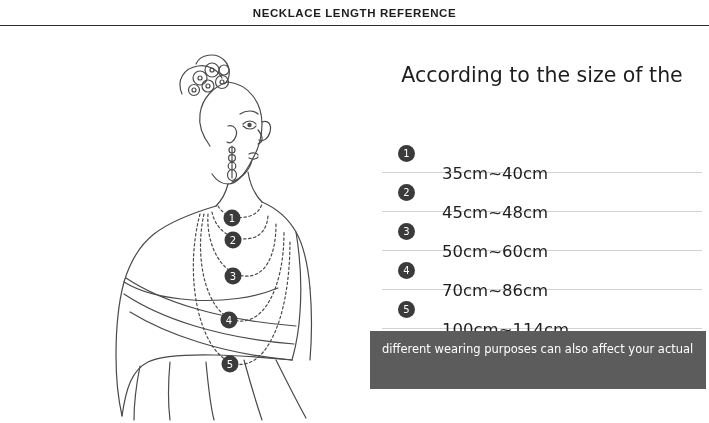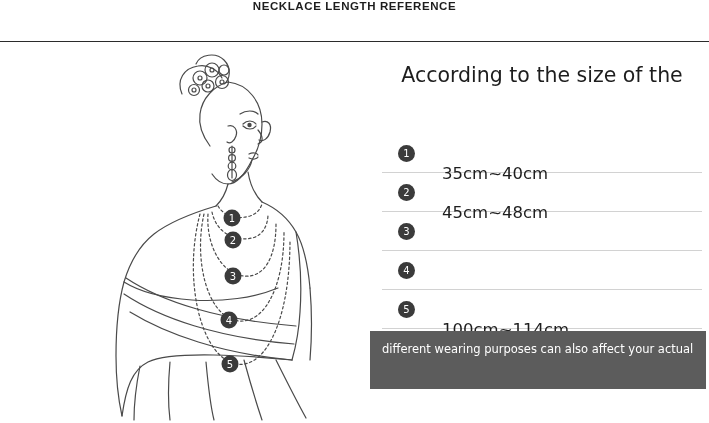--- a/index.html
+++ b/index.html
@@ -19,23 +19,24 @@
     height: 423px;
     background: #ffffff;
     box-sizing: border-box;
   }
   
   .header {
     position: absolute;
     top: 0;
     left: 0;
     width: 709px;
-    height: 42px;
+    height: 26px;
     border-bottom: 1px solid #2b2b2b;
     display: flex;
+    align-items: center;
     justify-content: center;
     box-sizing: border-box;
   }
   .header-title {
     font-size: 11.5px;
     font-weight: bold;
     letter-spacing: 0.6px;
     color: #1d1d1d;
   }
   
@@ -243,24 +244,26 @@
         <span class="row-label">35cm~40cm</span>
       </div>
 
       <div class="list-row">
         <span class="bullet">2</span>
         <span class="row-label">45cm~48cm</span>
       </div>
 
       <div class="list-row">
         <span class="bullet">3</span>
+        <span class="row-label">50cm~60cm</span>
       </div>
 
       <div class="list-row">
         <span class="bullet">4</span>
+        <span class="row-label">70cm~86cm</span>
       </div>
 
       <div class="list-row">
         <span class="bullet">5</span>
         <span class="row-label">100cm~114cm</span>
       </div>
 
     </div>
 
     <div class="note">

